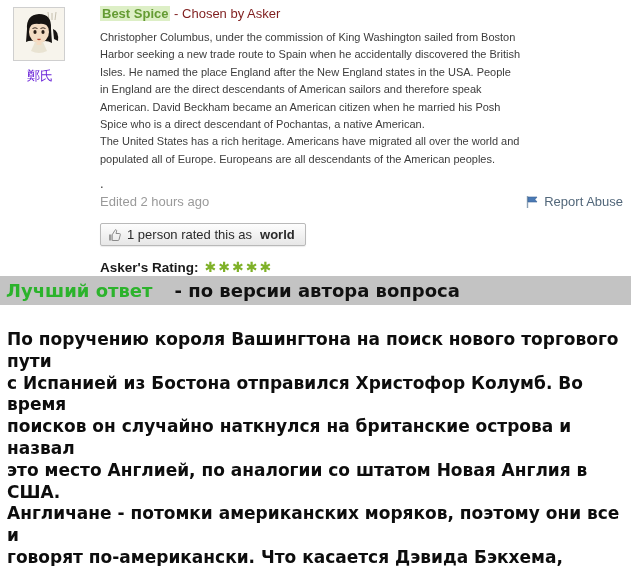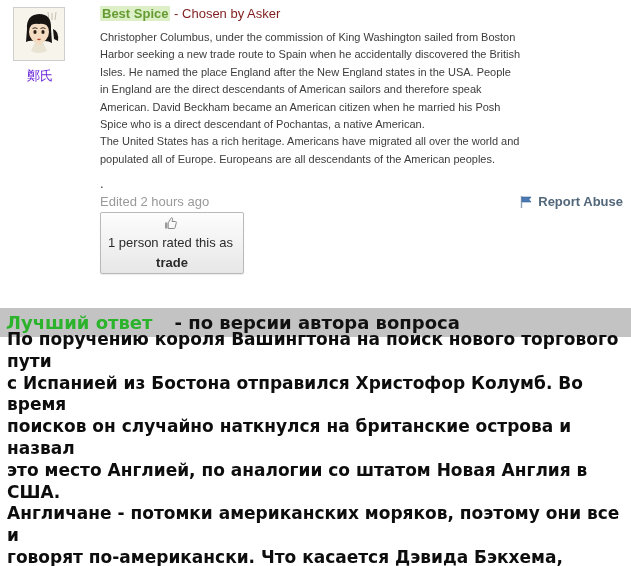--- a/index.html
+++ b/index.html
@@ -29,40 +29,39 @@
   .answer-text {
     margin-top:7px; font-size:11px; line-height:17.4px; color:#3c3c3c;
     white-space:pre-line; width:528px;
   }
   .dot { margin-top:8px; height:16px; font-size:13px; color:#3c3c3c; }
   .meta-row {
     margin-top:2px; display:flex; justify-content:space-between; align-items:flex-start;
     height:18px; font-size:13px;
   }
   .edited { color:#9a9a9a; }
-  .report { display:inline-flex; align-items:center; gap:5px; color:#52677a; cursor:pointer;font-weight:bold; }
+  .report { display:inline-flex; align-items:center; gap:5px; color:#52677a; cursor:pointer; }
   .report svg { display:block; }
   .rate-btn {
-    margin-top:0; display:inline-flex; align-items:center; gap:5px;
+    margin-top:11px; display:inline-flex; align-items:center; gap:5px;
     font-family:"Liberation Sans", sans-serif; font-size:13px; color:#2b2b2b;
     background:linear-gradient(#fdfdfd,#e7e7e7); border:1px solid #b9b9b9;
     border-radius:2px; padding:3px 10px 3px 7px; cursor:pointer;
     box-shadow:0 1px 1px rgba(0,0,0,0.08);
-    flex-direction:column;
   }
   .rate-btn b { margin-left:3px; }
   .askers-rating { margin-top:13px; font-size:13.5px; font-weight:bold; color:#1a1a1a; height:17px; }
   .stars {
     margin-left:6px; color:#7fb128; font-size:14px; letter-spacing:2px;
     font-family:"DejaVu Sans", sans-serif; font-weight:bold;
   }
   .rating-comment { font-size:13px; color:#444; height:17px; }
   
   .trans-bar {
-    position:absolute; left:0; top:308px; width:631px; height:29px;
+    position:absolute; left:0; top:276px; width:631px; height:29px;
     background:#c3c3c3; line-height:29px; padding-left:6px;
     font-family:"DejaVu Sans", sans-serif; font-weight:bold; font-size:18px;
     white-space:nowrap;
   }
   .bar-title { color:#2cb32c; }
   .bar-sub { color:#111; margin-left:22px; }
   .trans-body {
     position:absolute; left:0; top:321px; width:631px; padding:8px 6px 0 7px;
     font-family:"DejaVu Sans", sans-serif; font-weight:bold;
     font-size:17px; line-height:21.8px; color:#0d0d0d; white-space:pre-line;
@@ -119,23 +118,26 @@
         <span>Report Abuse</span>
       </span>
     </div>
 
     <button class="rate-btn">
       <svg width="14" height="14" viewBox="0 0 14 14">
         <rect x="1" y="6.5" width="2.4" height="6" fill="#9a9a9a"></rect>
         <path d="M4.2 12.5 V6.8 L7 2.2 q0.5 -0.8 1.2 -0.3 q0.6 0.4 0.4 1.2 L8 5.5 h3.4 q1.2 0 0.9 1.2 l-1.2 4.8 q-0.2 1 -1.2 1 Z" fill="none" stroke="#8a8a8a" stroke-width="1"></path>
       </svg>
       <span>1 person rated this as</span>
-        <b>trade</b>
+        <b>world</b>
     </button>
 
+    <div class="askers-rating">
+      <span>Asker's Rating:</span><span class="stars">✱✱✱✱✱</span>
+    </div>
   </div>
 
   <div class="trans-bar">
     <span class="bar-title">Лучший ответ</span><span class="bar-sub">- по версии автора вопроса</span>
   </div>
 
   <div class="trans-body">По поручению короля Вашингтона на поиск нового торгового пути
 с Испанией из Бостона отправился Христофор Колумб. Во время
 поисков он случайно наткнулся на британские острова и назвал
 это место Англией, по аналогии со штатом Новая Англия в США.

